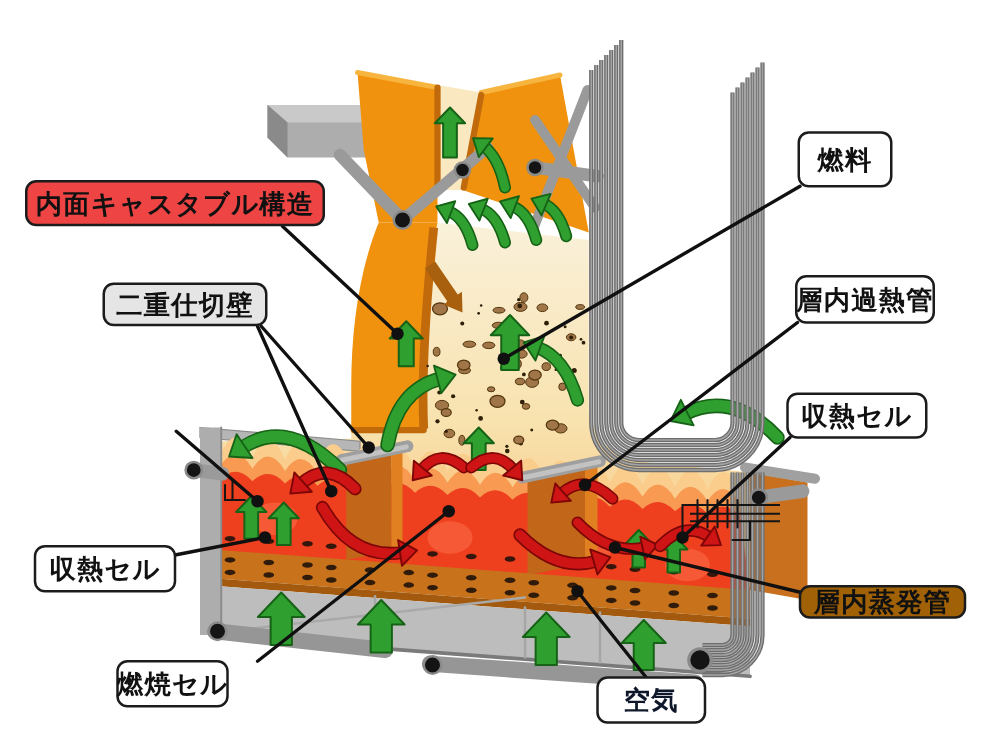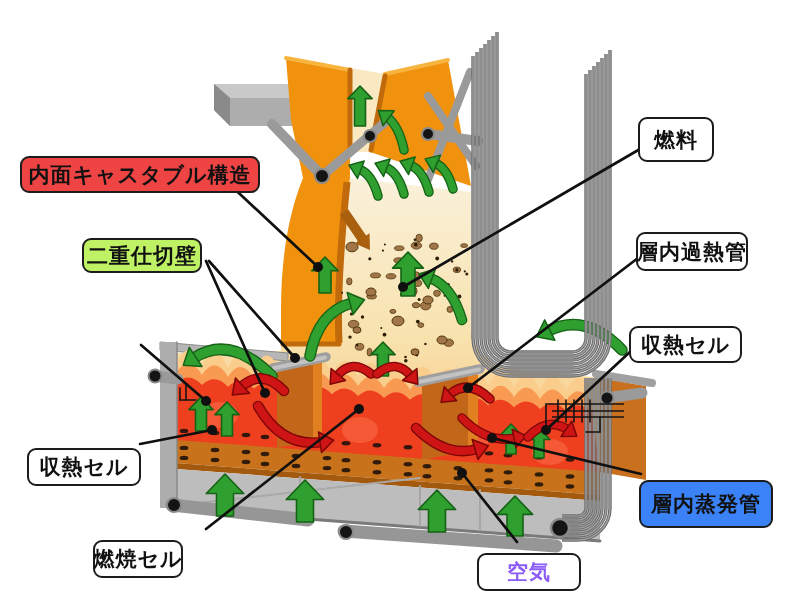--- a/index.html
+++ b/index.html
@@ -2,21 +2,21 @@
 <html><head>
 <meta charset="utf-8">
 <style>
   html,body{margin:0;padding:0;background:#fff;}
   .stage{position:relative;width:800px;height:600px;overflow:hidden;background:#fff;
          font-family:"Liberation Sans","DejaVu Sans",sans-serif;}
   .stage svg{position:absolute;left:0;top:0;}
   #labels{position:absolute;left:0;top:0;width:800px;height:600px;pointer-events:none;}
   .lbl{position:absolute;background:#fff;border:2px solid #1c1c1c;border-radius:9px;
        display:flex;align-items:center;justify-content:center;box-sizing:border-box;
-       font-size:21px;font-weight:600;color:#111;letter-spacing:1px;white-space:nowrap;margin-top:12px;}
+       font-size:21px;font-weight:600;color:#111;letter-spacing:1px;white-space:nowrap;}
 </style>
 </head>
 <body>
 
 <div class="stage">
   <svg id="art" width="800" height="600" viewBox="0 0 800 600">
       <defs>
         <linearGradient id="cream" x1="0" y1="0" x2="0" y2="1">
           <stop offset="0" stop-color="#FAF1DA"></stop>
           <stop offset="0.55" stop-color="#F8E2AE"></stop>
@@ -341,22 +341,22 @@
         <line x1="632" y1="350" x2="546" y2="430" stroke="#101010" stroke-width="2.7" stroke-linecap="round"></line>
         <circle cx="546" cy="430" r="5" fill="#101010"></circle>
         <line x1="641" y1="474" x2="492" y2="438" stroke="#101010" stroke-width="2.7" stroke-linecap="round"></line>
         <circle cx="492" cy="438" r="5" fill="#101010"></circle>
         <line x1="517" y1="542" x2="462" y2="473" stroke="#101010" stroke-width="2.7" stroke-linecap="round"></line>
         <circle cx="462" cy="473" r="5" fill="#101010"></circle>
       </g>
     </svg>
   <div id="labels">
       <div class="lbl" style="left: 20px; top: 144px; width: 240px; height: 37px; background: #ef4444; border-color: rgb(28, 28, 28); color: rgb(17, 17, 17);">内面キャスタブル構造</div>
-      <div class="lbl" style="left: 82px; top: 226px; width: 120px; height: 35px; background: #bef264; border-color: rgb(28, 28, 28); color: rgb(17, 17, 17);">二重仕切壁</div>
+      <div class="lbl" style="left: 82px; top: 226px; width: 132px; height: 35px; background: #e5e5e5; border-color: rgb(28, 28, 28); color: rgb(17, 17, 17);">二重仕切壁</div>
       <div class="lbl" style="left: 27px; top: 436px; width: 114px; height: 38px; background: rgb(255, 255, 255); border-color: rgb(28, 28, 28); color: rgb(17, 17, 17);">収熱セル</div>
       <div class="lbl" style="left: 93px; top: 528px; width: 90px; height: 38px; background: rgb(255, 255, 255); border-color: rgb(28, 28, 28); color: rgb(17, 17, 17);">燃焼セル</div>
       <div class="lbl" style="left: 638px; top: 105px; width: 76px; height: 45px; background: rgb(255, 255, 255); border-color: rgb(28, 28, 28); color: rgb(17, 17, 17);">燃料</div>
       <div class="lbl" style="left: 636px; top: 220px; width: 112px; height: 39px; background: rgb(255, 255, 255); border-color: rgb(28, 28, 28); color: rgb(17, 17, 17);">層内過熱管</div>
       <div class="lbl" style="left: 629px; top: 314px; width: 113px; height: 37px; background: rgb(255, 255, 255); border-color: rgb(28, 28, 28); color: rgb(17, 17, 17);">収熱セル</div>
-      <div class="lbl" style="left: 639px; top: 468px; width: 134px; height: 48px; background: #3b82f6; border-color: rgb(28, 28, 28); color: rgb(17, 17, 17);">層内蒸発管</div>
-      <div class="lbl" style="left: 477px; top: 541px; width: 104px; height: 38px; background: rgb(255, 255, 255); border-color: rgb(28, 28, 28); color: #8b5cf6;">空気</div>
+      <div class="lbl" style="left: 639px; top: 468px; width: 134px; height: 27px; background: #a16207; border-color: rgb(28, 28, 28); color: rgb(17, 17, 17);">層内蒸発管</div>
+      <div class="lbl" style="left: 477px; top: 541px; width: 88px; height: 38px; background: rgb(255, 255, 255); border-color: rgb(28, 28, 28); color: #0f172a;">空気</div>
     </div>
 </div>
 
 </body></html>

